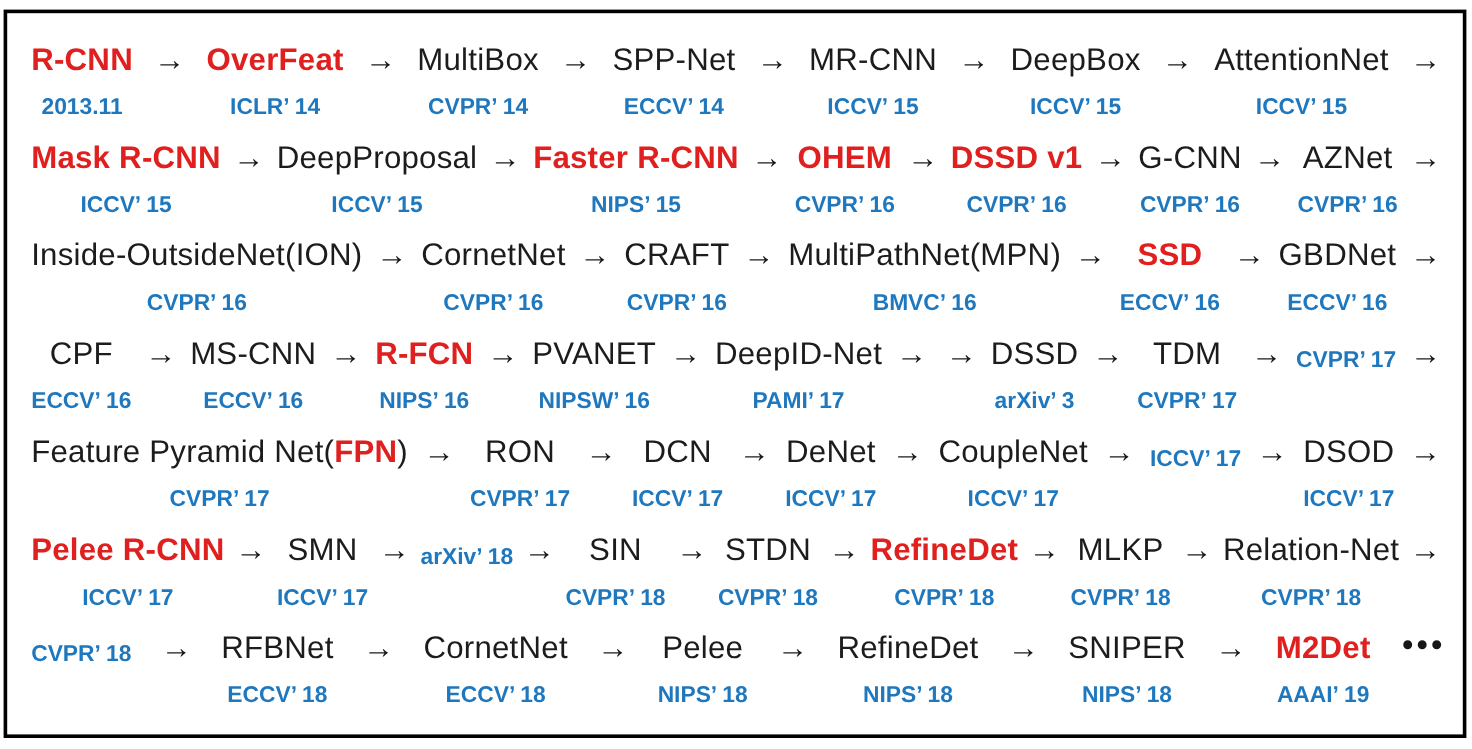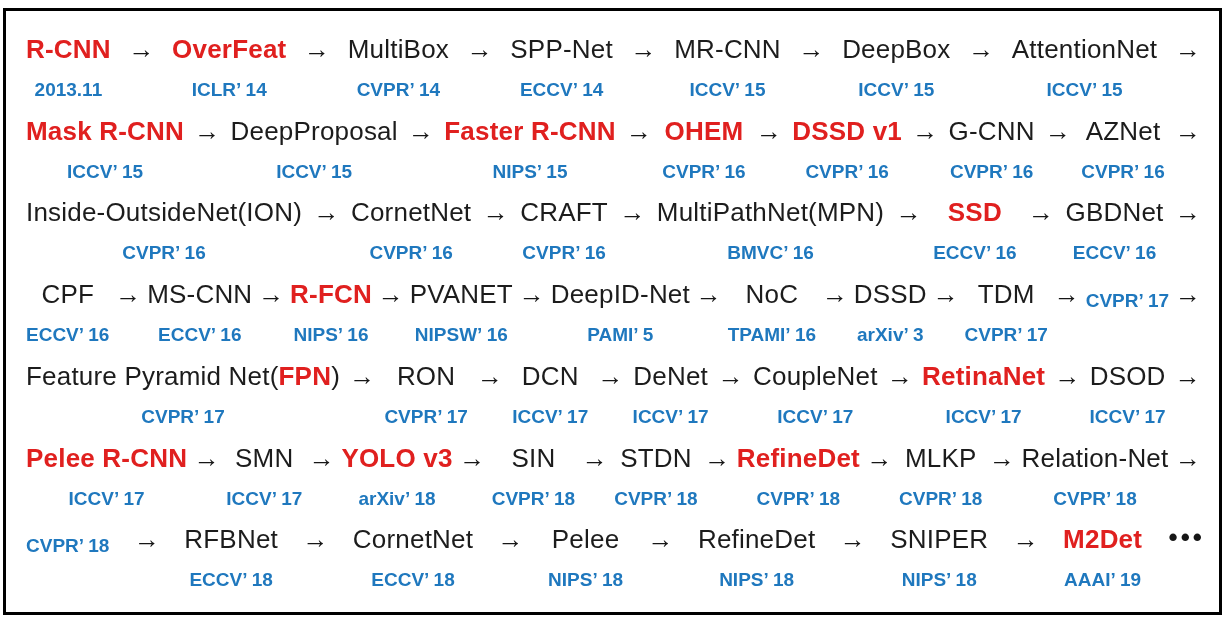--- a/index.html
+++ b/index.html
@@ -198,27 +198,23 @@
         <div class="venue">NIPS’ 16</div>
       </div>
       <span class="arrow">→</span>
       <div class="node">
         <div class="model-name black">PVANET</div>
         <div class="venue">NIPSW’ 16</div>
       </div>
       <span class="arrow">→</span>
       <div class="node">
         <div class="model-name black">DeepID-Net</div>
-        <div class="venue">PAMI’ 5</div>
-      </div>
-      <span class="arrow">→</span>
-      <div class="node">
-        <div class="model-name black">NoC</div>
-        <div class="venue">TPAMI’ 16</div>
-      </div>
+        <div class="venue">PAMI’ 17</div>
+      </div>
+      <span class="arrow">→</span>
       <span class="arrow">→</span>
       <div class="node">
         <div class="model-name black">DSSD</div>
         <div class="venue">arXiv’ 3</div>
       </div>
       <span class="arrow">→</span>
       <div class="node">
         <div class="model-name black">TDM</div>
         <div class="venue">CVPR’ 17</div>
       </div>
@@ -248,21 +244,20 @@
         <div class="model-name black">DeNet</div>
         <div class="venue">ICCV’ 17</div>
       </div>
       <span class="arrow">→</span>
       <div class="node">
         <div class="model-name black">CoupleNet</div>
         <div class="venue">ICCV’ 17</div>
       </div>
       <span class="arrow">→</span>
       <div class="node">
-        <div class="model-name red">RetinaNet</div>
         <div class="venue">ICCV’ 17</div>
       </div>
       <span class="arrow">→</span>
       <div class="node">
         <div class="model-name black">DSOD</div>
         <div class="venue">ICCV’ 17</div>
       </div>
       <span class="arrow">→</span>
     </div>
     <div class="row">
@@ -270,21 +265,20 @@
         <div class="model-name red">Pelee R-CNN</div>
         <div class="venue">ICCV’ 17</div>
       </div>
       <span class="arrow">→</span>
       <div class="node">
         <div class="model-name black">SMN</div>
         <div class="venue">ICCV’ 17</div>
       </div>
       <span class="arrow">→</span>
       <div class="node">
-        <div class="model-name red">YOLO v3</div>
         <div class="venue">arXiv’ 18</div>
       </div>
       <span class="arrow">→</span>
       <div class="node">
         <div class="model-name black">SIN</div>
         <div class="venue">CVPR’ 18</div>
       </div>
       <span class="arrow">→</span>
       <div class="node">
         <div class="model-name black">STDN</div>

